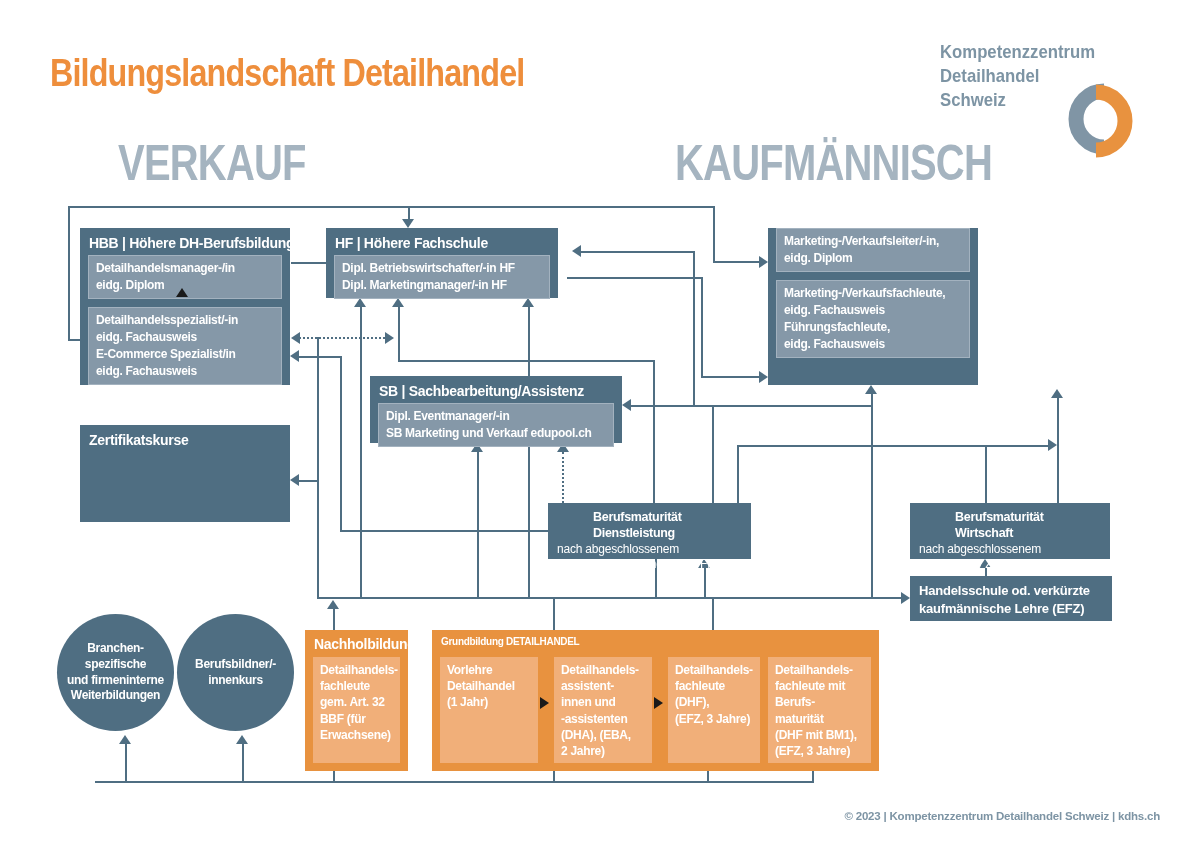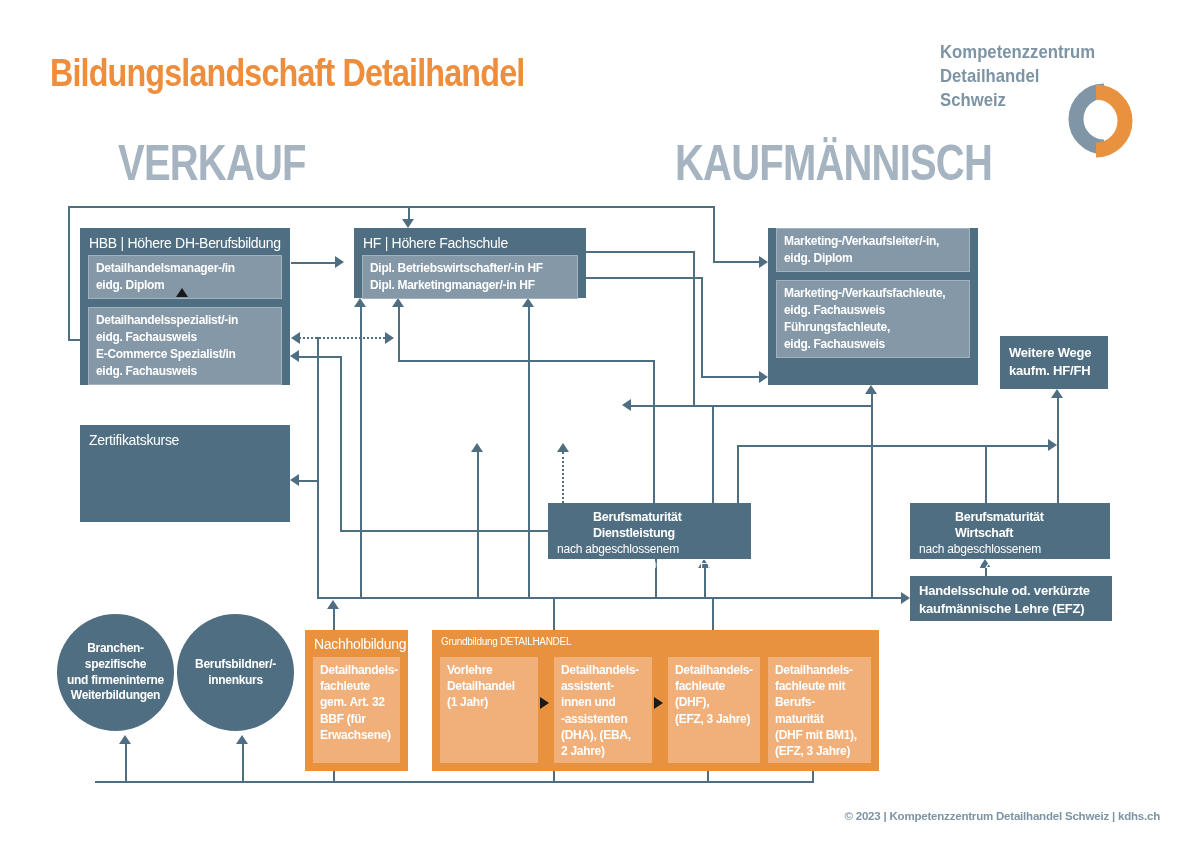--- a/index.html
+++ b/index.html
@@ -19,21 +19,21 @@
 
   .page-title{position:absolute;left:50px;top:52px;font-size:38px;font-weight:bold;
     color:var(--title-orange);letter-spacing:-1px;transform:scale(.85,1);transform-origin:left top;white-space:nowrap;}
   .section-title{position:absolute;font-size:50px;font-weight:bold;color:var(--section-gray);
     letter-spacing:-1px;transform:scale(.8,1);transform-origin:left top;white-space:nowrap;}
   .logo-text{position:absolute;left:940px;top:40px;font-size:19px;font-weight:bold;color:var(--logo-gray);
     line-height:1.25;transform:scale(.88,1);transform-origin:left top;white-space:pre-line;}
   .logo-mark{position:absolute;left:1044px;top:80px;}
 
   .box{position:absolute;background:var(--dark);color:#fff;box-sizing:border-box;}
-  .hdr{font-weight:normal;font-size:14px;letter-spacing:-0.3px;padding:7px 9px 4px;white-space:nowrap;}
+  .hdr{font-weight:bold;font-size:14px;letter-spacing:-0.3px;padding:7px 9px 4px;white-space:nowrap;}
   .inner{background:var(--inner);border:1px solid var(--inner-border);margin:0 8px 8px;
     padding:4px 7px;font-weight:bold;font-size:12px;letter-spacing:-0.3px;line-height:1.42;color:#fff;}
   .ml{white-space:pre-line;}
 
   .solidbox{position:absolute;background:var(--dark);color:#fff;box-sizing:border-box;
     font-weight:bold;font-size:13px;letter-spacing:-0.2px;line-height:1.35;padding:8px 9px;}
   .bm{position:absolute;background:var(--dark);color:#fff;box-sizing:border-box;padding:6px 9px;line-height:1.3;}
   .bm .t{font-weight:bold;font-size:12.5px;letter-spacing:-0.3px;padding-left:36px;}
   .bm .b{font-size:12px;letter-spacing:-0.2px;}
 
@@ -156,44 +156,47 @@
 eidg. Diplom</div>
     <div class="inner" style="margin-top:6px;">
       <div class="ml">Detailhandelsspezialist/-in
 eidg. Fachausweis</div>
       <div class="ml">E-Commerce Spezialist/in
 eidg. Fachausweis</div>
     </div>
   </div>
   <div class="tri up" style="left:176px;top:288px;"></div>
 
-  <div class="box" style="left:354px;top:228px;width:232px;height:70px;">
+  <div class="box" style="left:326px;top:228px;width:232px;height:70px;">
     <div class="hdr">HF | Höhere Fachschule</div>
     <div class="inner ml">Dipl. Betriebswirtschafter/-in HF
 Dipl. Marketingmanager/-in HF</div>
   </div>
 
   <div class="box" style="left:768px;top:228px;width:210px;height:157px;">
     <div class="inner ml">Marketing-/Verkaufsleiter/-in,
 eidg. Diplom</div>
     <div class="inner" style="margin-top:6px;">
       <div class="ml">Marketing-/Verkaufsfachleute,
 eidg. Fachausweis</div>
       <div class="ml">Führungsfachleute,
 eidg. Fachausweis</div>
     </div>
   </div>
 
+  <div class="box" style="left:370px;top:376px;width:252px;height:67px;">
+    <div class="hdr">SB | Sachbearbeitung/Assistenz</div>
+    <div class="inner ml">Dipl. Eventmanager/-in
+SB Marketing und Verkauf edupool.ch</div>
+  </div>
 
   <div class="box" style="left:80px;top:425px;width:210px;height:97px;">
     <div class="hdr">Zertifikatskurse</div>
   </div>
 
-  <div class="solidbox ml" style="left:1000px;top:336px;width:108px;height:53px;">Weitere Wege
-kaufm. HF/FH</div>
 
   <div class="bm" style="left:548px;top:503px;width:203px;height:56px;">
     <div class="t">Berufsmaturität Dienstleistung</div>
     <div class="b ml">nach abgeschlossenem
 EFZ (BM2) / Zugang zu HF/FH</div>
   </div>
 
   <div class="bm" style="left:910px;top:503px;width:200px;height:56px;">
     <div class="t">Berufsmaturität Wirtschaft</div>
     <div class="b ml">nach abgeschlossenem

